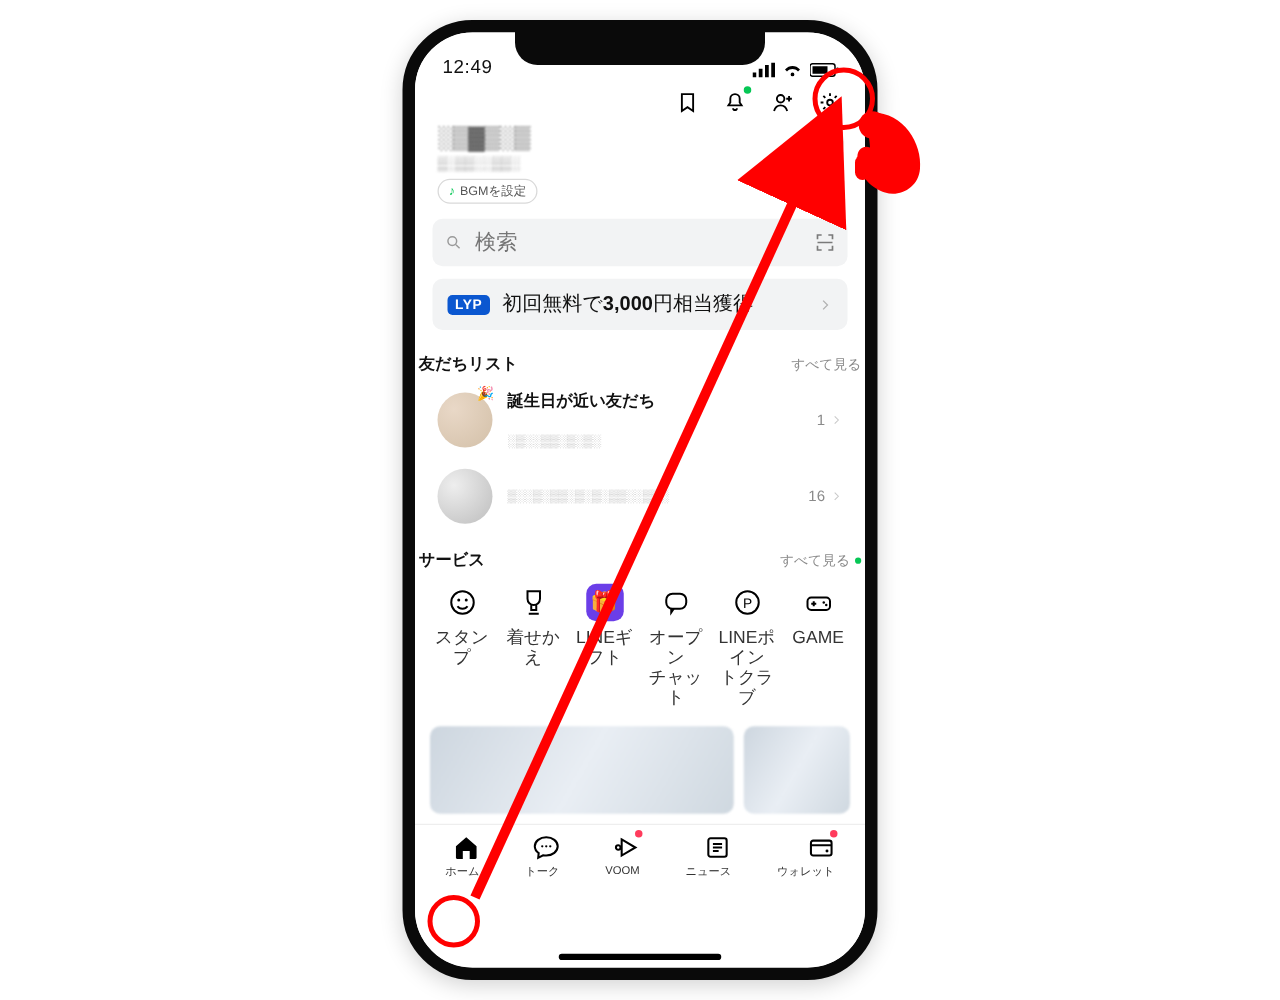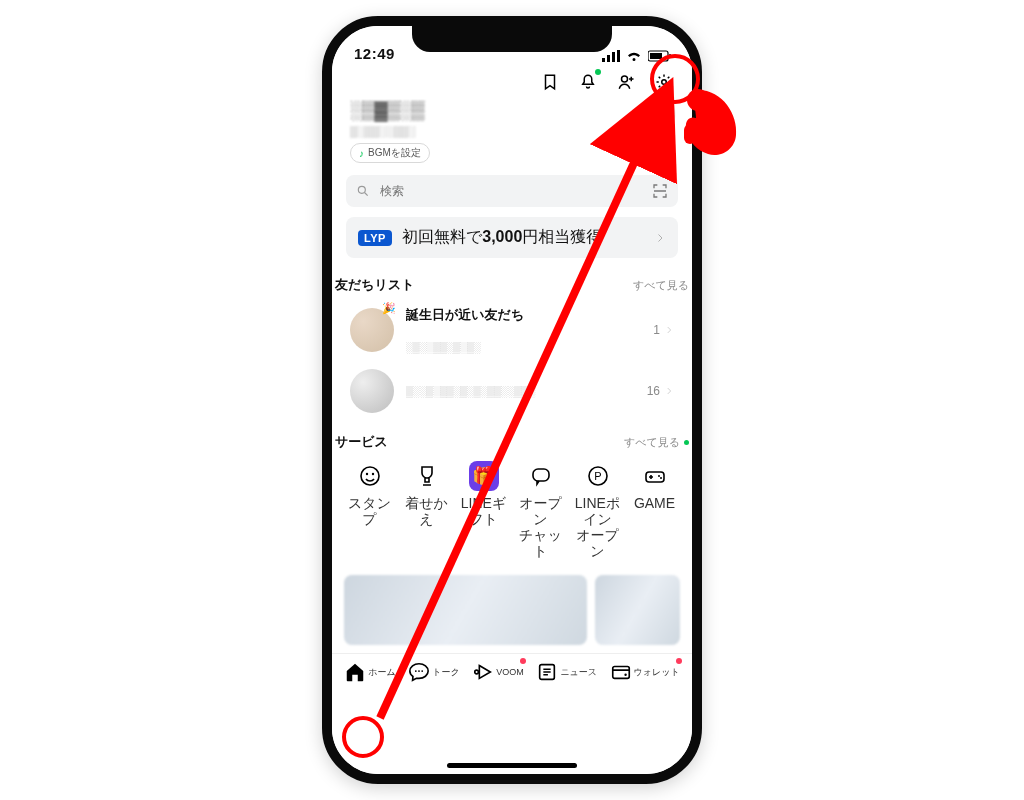--- a/index.html
+++ b/index.html
@@ -13,39 +13,39 @@
     --sky:#e9f3ff;
   }
   *{box-sizing:border-box}
   body{margin:0;background:#fff;width:var(--page-w);height:var(--page-h);position:relative;font-family:-apple-system,BlinkMacSystemFont,"Segoe UI",Helvetica,Arial,"Hiragino Kaku Gothic ProN","Yu Gothic",sans-serif;color:var(--text)}
   
   .phone{position:absolute;left:50%;top:16px;transform:translateX(-50%);width:var(--phone-w);height:768px;border-radius:56px;background:#fff;border:10px solid #0a0a0a;box-shadow:0 4px 18px rgba(0,0,0,.18)}
   .phone::after{content:"";position:absolute;left:50%;top:-2px;transform:translateX(-50%);width:200px;height:28px;background:#0a0a0a;border-bottom-left-radius:18px;border-bottom-right-radius:18px}
   .screen{position:absolute;inset:0;border-radius:46px;overflow:hidden;background:#fff}
   
   .statusbar{height:40px;display:flex;align-items:flex-end;justify-content:space-between;padding:0 20px 4px 22px}
-  .sb-left{font-weight:700;font-size:15px;letter-spacing:.5px}
+  .sb-left{font-weight:400;font-size:15px;letter-spacing:.5px}
   .sb-right{display:flex;gap:6px;align-items:center}
   .sb-icon{display:inline-flex}
   
   .header{display:flex;justify-content:flex-end;gap:18px;padding:6px 18px 2px 18px}
   .hicon{width:20px;height:20px;display:inline-flex;align-items:center;justify-content:center;position:relative}
   .dot-green{position:absolute;right:-3px;top:-3px;width:6px;height:6px;border-radius:50%;background:#06c755}
   
   .profile{display:flex;align-items:flex-start;justify-content:space-between;padding:6px 18px 6px 18px}
   .pf-left{display:flex;flex-direction:column;gap:4px}
   .smudge{filter:blur(1px);font-size:18px;font-weight:700;letter-spacing:-.5px;color:#3a3a3a}
   .smudge.sub{font-size:11px;color:#9a9a9a;font-weight:500}
   .bgm-chip{display:inline-flex;align-items:center;gap:4px;border:1px solid #d9d9d9;border-radius:12px;padding:2px 8px;font-size:10px;color:#555;align-self:flex-start;margin-top:2px;background:#fff}
   .bgm-chip .note{color:#06c755;font-weight:800}
   .mini-avatar{width:28px;height:28px;border-radius:50%;background:radial-gradient(circle at 35% 35%,#cfc,#7a7a7a);filter:blur(1px)}
   
   .section{padding:6px 14px}
   .search{display:flex;align-items:center;background:var(--chip);border-radius:8px;padding:8px 10px;gap:8px}
-  .search input{border:none;background:transparent;outline:none;font-size:12px;color:#15803d;flex:1}
+  .search input{border:none;background:transparent;outline:none;font-size:17px;color:#15803d;flex:1}
   .scan{margin-left:auto}
   .promo{margin-top:10px;display:flex;align-items:center;background:var(--chip);border-radius:8px;padding:10px 12px;gap:10px}
   .lyp{background:#0b57d0;color:#fff;font-weight:800;font-size:11px;padding:2px 6px;border-radius:4px;letter-spacing:.5px}
   .promo-text{font-size:16px}
   .promo .chev{margin-left:auto;color:#b0b0b0}
   
   .list-head{display:flex;justify-content:space-between;align-items:center;padding:12px 3px 4px}
   .list-title{font-size:13px;font-weight:700}
   .see-all{font-size:11px;color:var(--muted);display:inline-flex;align-items:center;gap:4px}
   .see-all .g{width:5px;height:5px;border-radius:50%;background:#06c755}
@@ -62,21 +62,21 @@
   .services{display:grid;grid-template-columns:repeat(6,1fr);gap:2px;padding:6px 10px 8px;text-align:center}
   .svc{display:flex;flex-direction:column;align-items:center;gap:4px}
   .svc-icon{width:30px;height:30px;border-radius:8px;display:flex;align-items:center;justify-content:center;font-size:18px}
   .svc-label{font-size:14px;color:#333;line-height:1.15}
   .svc.gift .svc-icon{background:#6b3ee8;color:#fff}
   
   .banner-strip{display:flex;gap:8px;padding:8px 12px}
   .banner{flex:1;height:70px;border-radius:8px;background:linear-gradient(120deg,#cdd6df,#e9eef4,#cfd8e0);filter:blur(1px)}
   
   .bottom{display:flex;justify-content:space-around;align-items:flex-start;padding:4px 6px 6px;border-top:1px solid #eee}
-  .tab{display:flex;align-items:center;gap:2px;font-size:9px;color:#333;position:relative;padding:3px 4px}
+  .tab{display:flex;flex-direction:column;align-items:flex-end;gap:2px;font-size:9px;color:#333;position:relative;padding:3px 4px}
   .tab .dot-pink{position:absolute;right:2px;top:0;width:6px;height:6px;border-radius:50%;background:#ff3b5c}
   .home-indicator{position:absolute;left:50%;bottom:6px;transform:translateX(-50%);width:130px;height:5px;border-radius:4px;background:#000}
   
   .anno-circle{position:absolute;border:4px solid var(--accent-red);border-radius:50%}
   .anno-arrow{position:absolute;pointer-events:none}
   .hand{position:absolute}
   svg{display:block}
 </style>
 </head>
 <body>
@@ -259,21 +259,21 @@
 チャット</div>
       </div>
       <div class="svc">
         <div class="svc-icon">
             <svg width="24" height="24" viewBox="0 0 24 24">
               <circle cx="12" cy="12" r="9" fill="none" stroke="#000" stroke-width="1.6"></circle>
               <text x="12" y="16" text-anchor="middle" font-size="11" font-family="Arial" fill="#000">P</text>
             </svg>
           </div>
         <div class="svc-label" style="white-space:pre-line">LINEポイン
-オープン</div>
+トクラブ</div>
       </div>
       <div class="svc">
         <div class="svc-icon">
             <svg width="24" height="24" viewBox="0 0 24 24">
               <rect x="3" y="8" width="18" height="10" rx="3" fill="none" stroke="#000" stroke-width="1.6"></rect>
               <path d="M8 11v4M6 13h4" stroke="#000" stroke-width="1.6"></path>
               <circle cx="16" cy="12" r="1" fill="#000"></circle>
               <circle cx="18" cy="14" r="1" fill="#000"></circle>
             </svg>
           </div>

